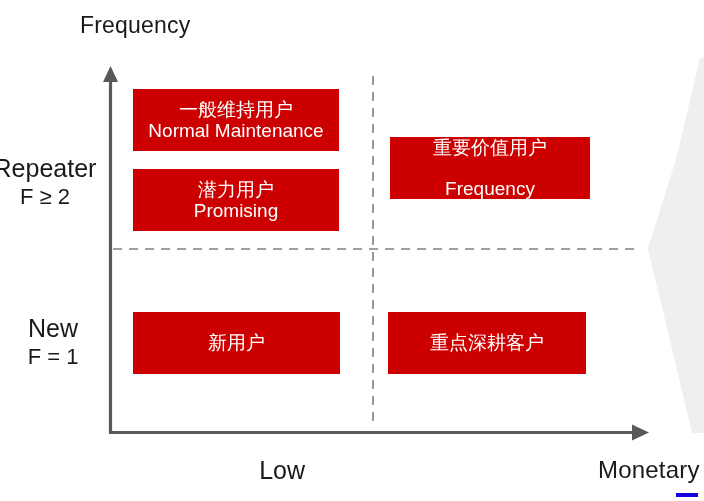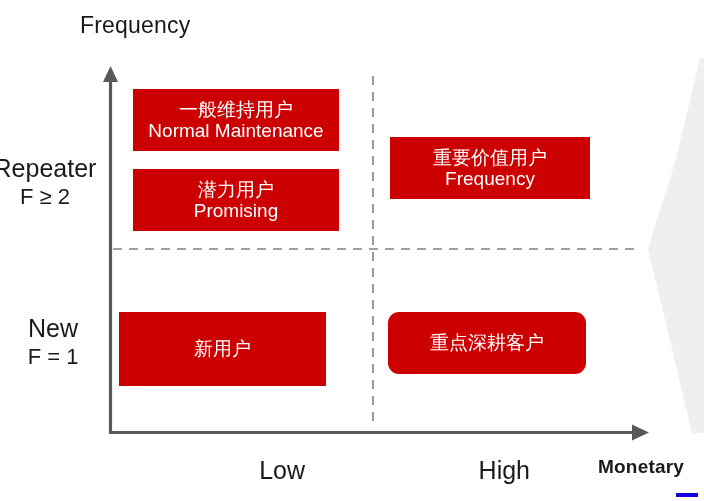--- a/index.html
+++ b/index.html
@@ -39,22 +39,22 @@
     font-size: 23px;
     font-weight: normal;
     color: #1a1a1a;
     letter-spacing: 0.2px;
     white-space: nowrap;
   }
   .axis-title-x {
     position: absolute;
     left: 598px;
     top: 456px;
-    font-size: 19px;
-    font-weight: bold;
+    font-size: 24px;
+    font-weight: normal;
     color: #1a1a1a;
     letter-spacing: 0.2px;
     white-space: nowrap;
   }
 
   
   .axes {
     position: absolute;
     left: 0;
     top: 0;
@@ -82,23 +82,23 @@
     white-space: nowrap;
   }
   .qbox .en {
     font-size: 19px;
     font-weight: normal;
     white-space: nowrap;
   }
 
   #box-normal-maintenance { left: 133px; top: 89px;  width: 206px; height: 62px; }
   #box-promising          { left: 133px; top: 169px; width: 206px; height: 62px; }
-  #box-champion           { left: 390px; top: 137px; width: 200px; height: 62px; }
-  #box-new-customer       { left: 119px; top: 312px; width: 207px; height: 74px; }
-  #box-potential-loyalist { left: 388px; top: 312px; width: 198px; height: 62px; border-radius: 11px; }
+  #box-champion           { left: 390px; top: 137px; width: 200px; height: 62px; justify-content: space-between; }
+  #box-new-customer       { left: 133px; top: 312px; width: 207px; height: 62px; }
+  #box-potential-loyalist { left: 388px; top: 312px; width: 198px; height: 62px; }
 
   
   .row-label {
     position: absolute;
     color: #1a1a1a;
     text-align: center;
     line-height: 1.22;
     white-space: nowrap;
   }
   .row-label .main { font-size: 25px; }
@@ -160,21 +160,20 @@
   <div class="row-label" id="label-repeater">
     <div class="main">Repeater</div>
     <div class="sub">F ≥ 2</div>
   </div>
   <div class="row-label" id="label-new">
     <div class="main">New</div>
     <div class="sub">F = 1</div>
   </div>
 
   <div class="col-label" id="label-low">Low</div>
-  <div class="col-label" id="label-high">High</div>
 
   <div class="qbox" id="box-normal-maintenance">
     <span class="cn">一般维持用户</span>
     <span class="en">Normal Maintenance</span>
   </div>
 
   <div class="qbox" id="box-promising">
     <span class="cn">潜力用户</span>
     <span class="en">Promising</span>
   </div>

